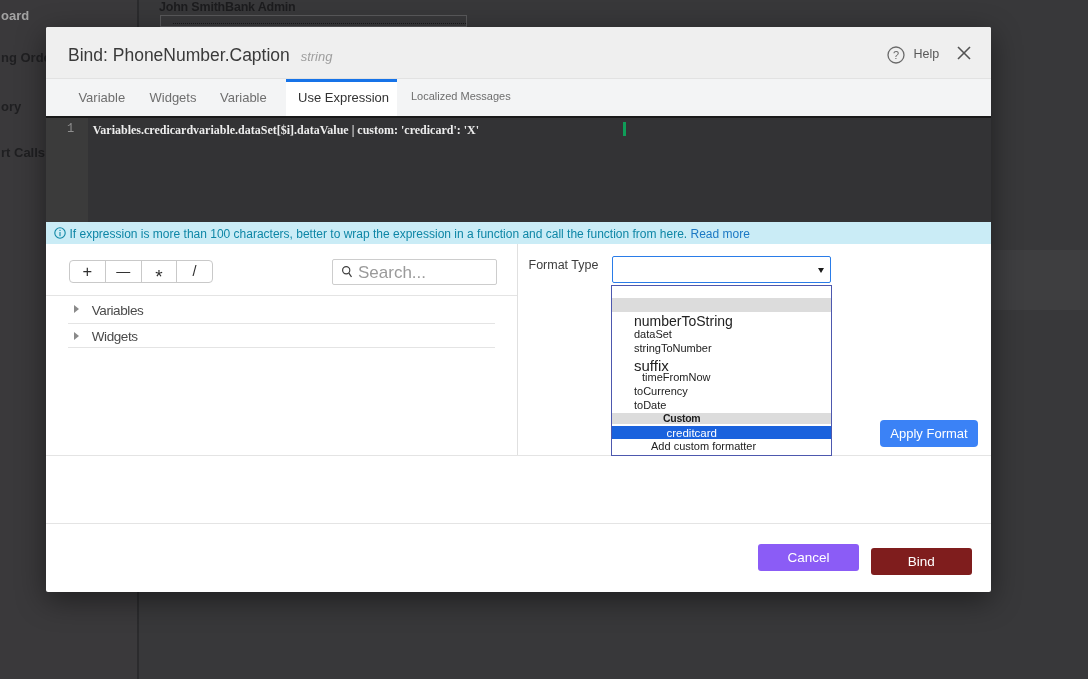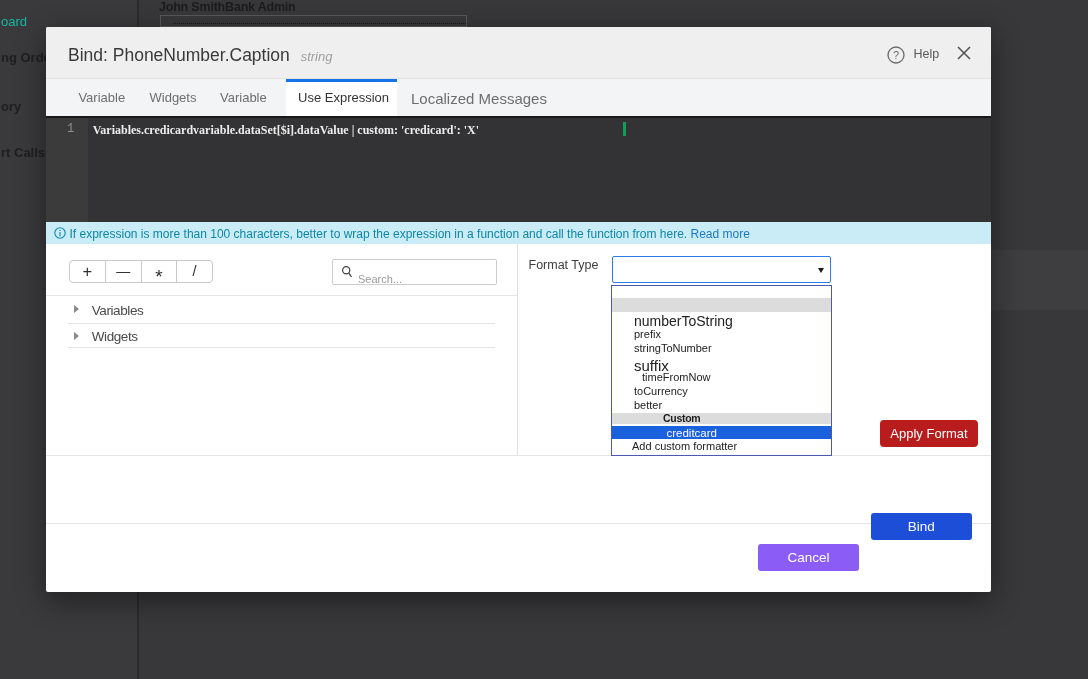--- a/index.html
+++ b/index.html
@@ -7,21 +7,21 @@
   body { font-family:"Liberation Sans", sans-serif; background:#38383a; position:relative; }
   .abs { position:absolute; }
 </style>
 </head>
 <body>
 
 <div class="abs" style="left:0;top:0;width:137px;height:679px;background:#3a393b;"></div>
 <div class="abs" style="left:137px;top:0;width:2px;height:679px;background:#2b2b2d;"></div>
 <div class="abs" style="left:991px;top:250px;width:97px;height:60px;background:#3e3e40;"></div>
 
-<div class="abs" style="left:1px;top:14px;font-size:13px;font-weight:normal;color:#14b8a6;">oard</div>
+<div class="abs" style="left:1px;top:8px;font-size:13px;font-weight:bold;color:#a3a3a3;">oard</div>
 <div class="abs" style="left:1px;top:50px;font-size:13px;font-weight:bold;color:#1f1f21;">ng Order</div>
 <div class="abs" style="left:1px;top:99px;font-size:13px;font-weight:bold;color:#1f1f21;">ory</div>
 <div class="abs" style="left:1px;top:145px;font-size:13px;font-weight:bold;color:#1f1f21;">rt Calls</div>
 
 <div class="abs" style="left:159px;top:0px;font-size:12.5px;letter-spacing:-0.2px;font-weight:600;color:#1c1c1e;">John SmithBank Admin</div>
 <div class="abs" style="left:160px;top:15px;width:307px;height:12px;border:1px solid #59595b;"></div>
 <div class="abs" style="left:173px;top:23px;width:293px;height:1px;border-top:1px dotted #19191b;"></div>
 
 <div class="abs" style="left:46px;top:27px;width:945px;height:564.5px;background:#fff;border-radius:2px;box-shadow:0 8px 30px rgba(0,0,0,0.45);"></div>
 
@@ -36,21 +36,21 @@
   <line x1="1" y1="1" x2="13" y2="13" stroke="#545454" stroke-width="1.6"></line>
   <line x1="13" y1="1" x2="1" y2="13" stroke="#545454" stroke-width="1.6"></line>
 </svg>
 
 <div class="abs" style="left:46px;top:78px;width:945px;height:37.5px;background:#f3f4f5;border-top:1px solid #e2e2e2;"></div>
 <div class="abs" style="left:286px;top:78.5px;width:111px;height:37px;background:#fff;border-top:3px solid #1673e8;"></div>
 <div class="abs" style="left:78.4px;top:90px;font-size:13px;color:#6e6e6e;">Variable</div>
 <div class="abs" style="left:149.5px;top:90px;font-size:13px;color:#6e6e6e;">Widgets</div>
 <div class="abs" style="left:220px;top:90px;font-size:13px;color:#6e6e6e;">Variable</div>
 <div class="abs" style="left:298px;top:90px;font-size:13px;color:#333;">Use Expression</div>
-<div class="abs" style="left:411px;top:90px;font-size:15px;color:#6e6e6e;">Localized Messages</div>
+<div class="abs" style="left:411px;top:90px;font-size:11px;color:#6e6e6e;">Localized Messages</div>
 
 <div class="abs" style="left:46px;top:115.5px;width:945px;height:106.5px;background:#333335;border-top:2px solid #191919;"></div>
 <div class="abs" style="left:46px;top:117.5px;width:42px;height:104.5px;background:#3b3b3b;"></div>
 <div class="abs" style="left:67px;top:122px;font-family:'Liberation Mono',monospace;font-size:12px;color:#8f8f8f;">1</div>
 <div class="abs" style="left:92.8px;top:122.5px;font-family:Liberation Serif, serif;font-size:12px;font-weight:600;color:#ededed;white-space:pre;">Variables.credicardvariable.dataSet[$i].dataValue | custom: 'credicard': 'X'</div>
 <div class="abs" style="left:623.3px;top:121.8px;width:2.3px;height:13.8px;background:#0f9d58;"></div>
 
 <div class="abs" style="left:46px;top:222px;width:945px;height:21.5px;background:#caecf6;"></div>
 <svg class="abs" style="left:54px;top:227px;" width="12" height="12" viewBox="0 0 12 12">
   <circle cx="6" cy="6" r="5.2" fill="none" stroke="#0f87a5" stroke-width="1.1"></circle>
@@ -66,48 +66,48 @@
   <div style="flex:1;border-right:1px solid #c9c9c9;text-align:center;font-size:14px;color:#333;line-height:21px;">—</div>
   <div style="flex:1;border-right:1px solid #c9c9c9;text-align:center;font-size:19px;font-weight:500;color:#2e2e2e;line-height:31px;">*</div>
   <div style="flex:1;text-align:center;font-size:14.5px;color:#2e2e2e;line-height:21px;">/</div>
 </div>
 
 <div class="abs" style="left:332px;top:258.5px;width:165px;height:26px;border:1px solid #cdcdcd;border-radius:2px;background:#fff;"></div>
 <svg class="abs" style="left:341px;top:264.5px;" width="12" height="13" viewBox="0 0 12 13">
   <circle cx="5.2" cy="5.2" r="3.6" fill="none" stroke="#3f3f3f" stroke-width="1.2"></circle>
   <line x1="7.9" y1="8.2" x2="10.5" y2="12" stroke="#3f3f3f" stroke-width="1.3"></line>
 </svg>
-<div class="abs" style="left:358px;top:273px;font-size:11px;color:#9a9a9a;">Search...</div>
+<div class="abs" style="left:358px;top:263px;font-size:17px;color:#9a9a9a;">Search...</div>
 
 <div class="abs" style="left:46px;top:295px;width:470.5px;height:1px;background:#e4e4e4;"></div>
 
 <div class="abs" style="left:74.2px;top:305.2px;width:0;height:0;border-left:5.8px solid #8a8a8a;border-top:4.8px solid transparent;border-bottom:4.8px solid transparent;"></div>
 <div class="abs" style="left:91.7px;top:302.5px;font-size:13.5px;letter-spacing:-0.4px;color:#4a4a4a;">Variables</div>
 <div class="abs" style="left:68px;top:322.7px;width:427px;height:1px;background:#e4e4e4;"></div>
 <div class="abs" style="left:74.2px;top:331.5px;width:0;height:0;border-left:5.8px solid #8a8a8a;border-top:4.8px solid transparent;border-bottom:4.8px solid transparent;"></div>
 <div class="abs" style="left:91.7px;top:328.8px;font-size:13.5px;letter-spacing:-0.4px;color:#4a4a4a;">Widgets</div>
 <div class="abs" style="left:68px;top:346.6px;width:427px;height:1px;background:#e4e4e4;"></div>
 
 <div class="abs" style="left:528.5px;top:258px;font-size:12.5px;color:#3d3d3d;">Format Type</div>
 <div class="abs" style="left:611.5px;top:256px;width:219.5px;height:26.5px;border:1.5px solid #2a7ce8;border-radius:2px;background:#fff;"></div>
 <div class="abs" style="left:817.5px;top:267.8px;width:0;height:0;border-left:3.8px solid transparent;border-right:3.8px solid transparent;border-top:5px solid #1a1a1a;"></div>
 
 <div class="abs" style="left:611px;top:284.5px;width:220.5px;height:171.5px;background:#fff;border:1px solid #4d58ae;z-index:5;"></div>
 <div class="abs" style="left:612px;top:298.3px;width:218.5px;height:13.3px;background:#dcdcdc;z-index:6;"></div>
 <div class="abs" style="left:634px;top:313.3px;font-size:14px;color:#222;z-index:6;">numberToString</div>
-<div class="abs" style="left:634px;top:328.3px;font-size:11px;color:#222;z-index:6;">prefix</div>
+<div class="abs" style="left:634px;top:328.3px;font-size:11px;color:#222;z-index:6;">dataSet</div>
 <div class="abs" style="left:634px;top:342.3px;font-size:11px;color:#222;z-index:6;">stringToNumber</div>
 <div class="abs" style="left:634px;top:356.6px;font-size:15px;color:#222;z-index:6;">suffix</div>
 <div class="abs" style="left:634px;top:370.6px;font-size:11px;color:#222;z-index:6;margin-left:8px;">timeFromNow</div>
 <div class="abs" style="left:634px;top:385px;font-size:11px;color:#222;z-index:6;">toCurrency</div>
-<div class="abs" style="left:634px;top:399.3px;font-size:11px;color:#222;z-index:6;">better</div>
+<div class="abs" style="left:634px;top:399.3px;font-size:11px;color:#222;z-index:6;">toDate</div>
 <div class="abs" style="left:612px;top:412.8px;width:218.5px;height:11.5px;background:#dcdcdc;z-index:6;"></div>
 <div class="abs" style="left:624px;top:412.3px;font-size:10.5px;letter-spacing:-0.3px;font-weight:bold;color:#1d1d1d;z-index:7;margin-left:39px;">Custom</div>
 <div class="abs" style="left:612px;top:426.2px;width:218.5px;height:13px;background:#1a62dd;z-index:6;"></div>
 <div class="abs" style="left:634.5px;top:426.6px;font-size:11.5px;color:#fff;z-index:7;margin-left:32px;">creditcard</div>
-<div class="abs" style="left:632px;top:440.2px;font-size:11px;color:#222;z-index:6;">Add custom formatter</div>
+<div class="abs" style="left:651px;top:440.2px;font-size:11px;color:#222;z-index:6;">Add custom formatter</div>
 
-<div class="abs" style="left:880px;top:419.5px;width:98px;height:27px;background:#b91c1c;border-radius:4px;color:#fff;font-size:13px;text-align:center;line-height:27px;">Apply Format</div>
+<div class="abs" style="left:880px;top:419.5px;width:98px;height:27px;background:#3b82f6;border-radius:4px;color:#fff;font-size:13px;text-align:center;line-height:27px;">Apply Format</div>
 
 <div class="abs" style="left:46px;top:455px;width:945px;height:1px;background:#e4e4e4;"></div>
 <div class="abs" style="left:46px;top:522.5px;width:945px;height:1px;background:#e4e4e4;"></div>
 <div class="abs" style="left:758px;top:544.3px;width:101px;height:27px;background:#8b5cf6;border-radius:3px;color:#fff;font-size:13.5px;text-align:center;line-height:27px;">Cancel</div>
-<div class="abs" style="left:871px;top:513px;width:100.5px;height:27px;background:#1d4ed8;border-radius:3px;color:#fff;font-size:13.5px;text-align:center;line-height:27px;">Bind</div>
+<div class="abs" style="left:871px;top:548px;width:100.5px;height:27px;background:#7f1d1d;border-radius:3px;color:#fff;font-size:13.5px;text-align:center;line-height:27px;">Bind</div>
 
 </body></html>

